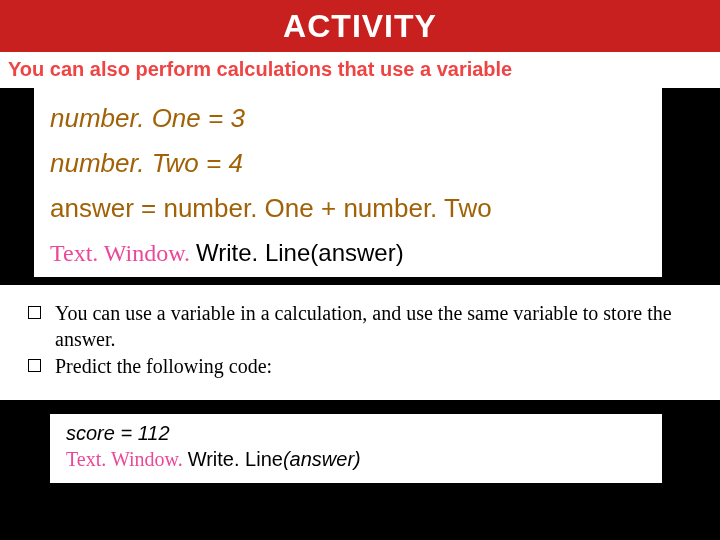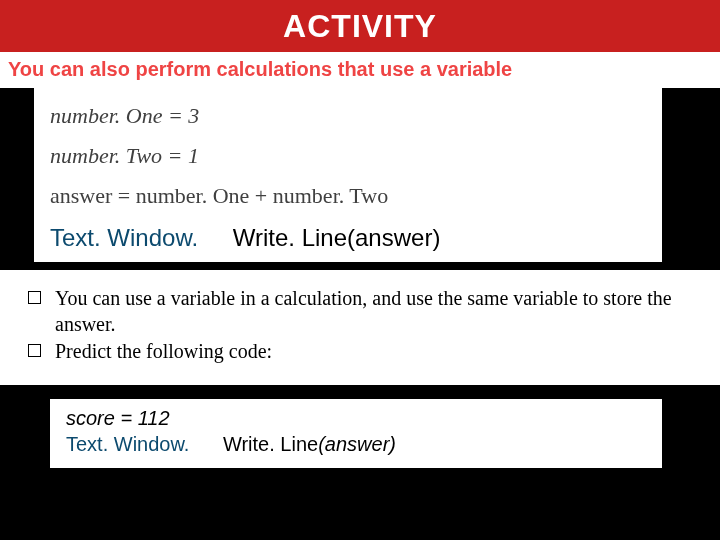--- a/index.html
+++ b/index.html
@@ -34,32 +34,32 @@
     font-weight: 700;
     color: #ef4444;
   }
   .code-block-1 {
     background: #fff;
     margin: 0 0 0 34px;
     width: 628px;
     padding: 8px 16px 10px 16px;
   }
   .code-line {
-    font-size: 22px;
-    color: #404040;
-    font-family: Liberation Serif, serif;
+    font-size: 26px;
+    color: #a16207;
+    font-family: Liberation Sans, sans-serif;
     padding: 7px 0;
   }
   .code-line.italic { font-style: italic; }
   .code-final {
     font-size: 24px;
     padding-top: 8px;
   }
-  .tw { color: #0c4a6e; }
-  .wl { color: #000; margin-left: 28px; }
+  .tw { color: #ec4899; font-family: Liberation Serif, serif; }
+  .wl { color: #000; }
   .arg { color: #000; }
   .bullets {
     background: #fff;
     width: 100%;
     padding: 16px 20px 18px 28px;
     margin-top: 8px;
     font-family: Liberation Serif, serif;
   }
   .bullet-row {
     display: flex;
@@ -98,21 +98,21 @@
   <div class="header">
     <div class="header-title">ACTIVITY</div>
   </div>
 
   <div class="intro-bar">
     <div class="intro-text">You can also perform calculations that use a variable</div>
   </div>
 
   <div class="code-block-1">
     <div class="code-line italic">number. One = 3</div>
-    <div class="code-line italic">number. Two = 1</div>
+    <div class="code-line italic">number. Two = 4</div>
     <div class="code-line">answer = number. One + number. Two</div>
     <div class="code-final">
       <span class="tw">Text. Window. </span><span class="wl">Write. Line</span><span class="arg">(answer)</span>
     </div>
   </div>
 
   <div class="bullets">
     <div class="bullet-row">
       <span class="bullet-box"></span>
       <span>You can use a variable in a calculation, and use the same variable to store the answer.</span>

